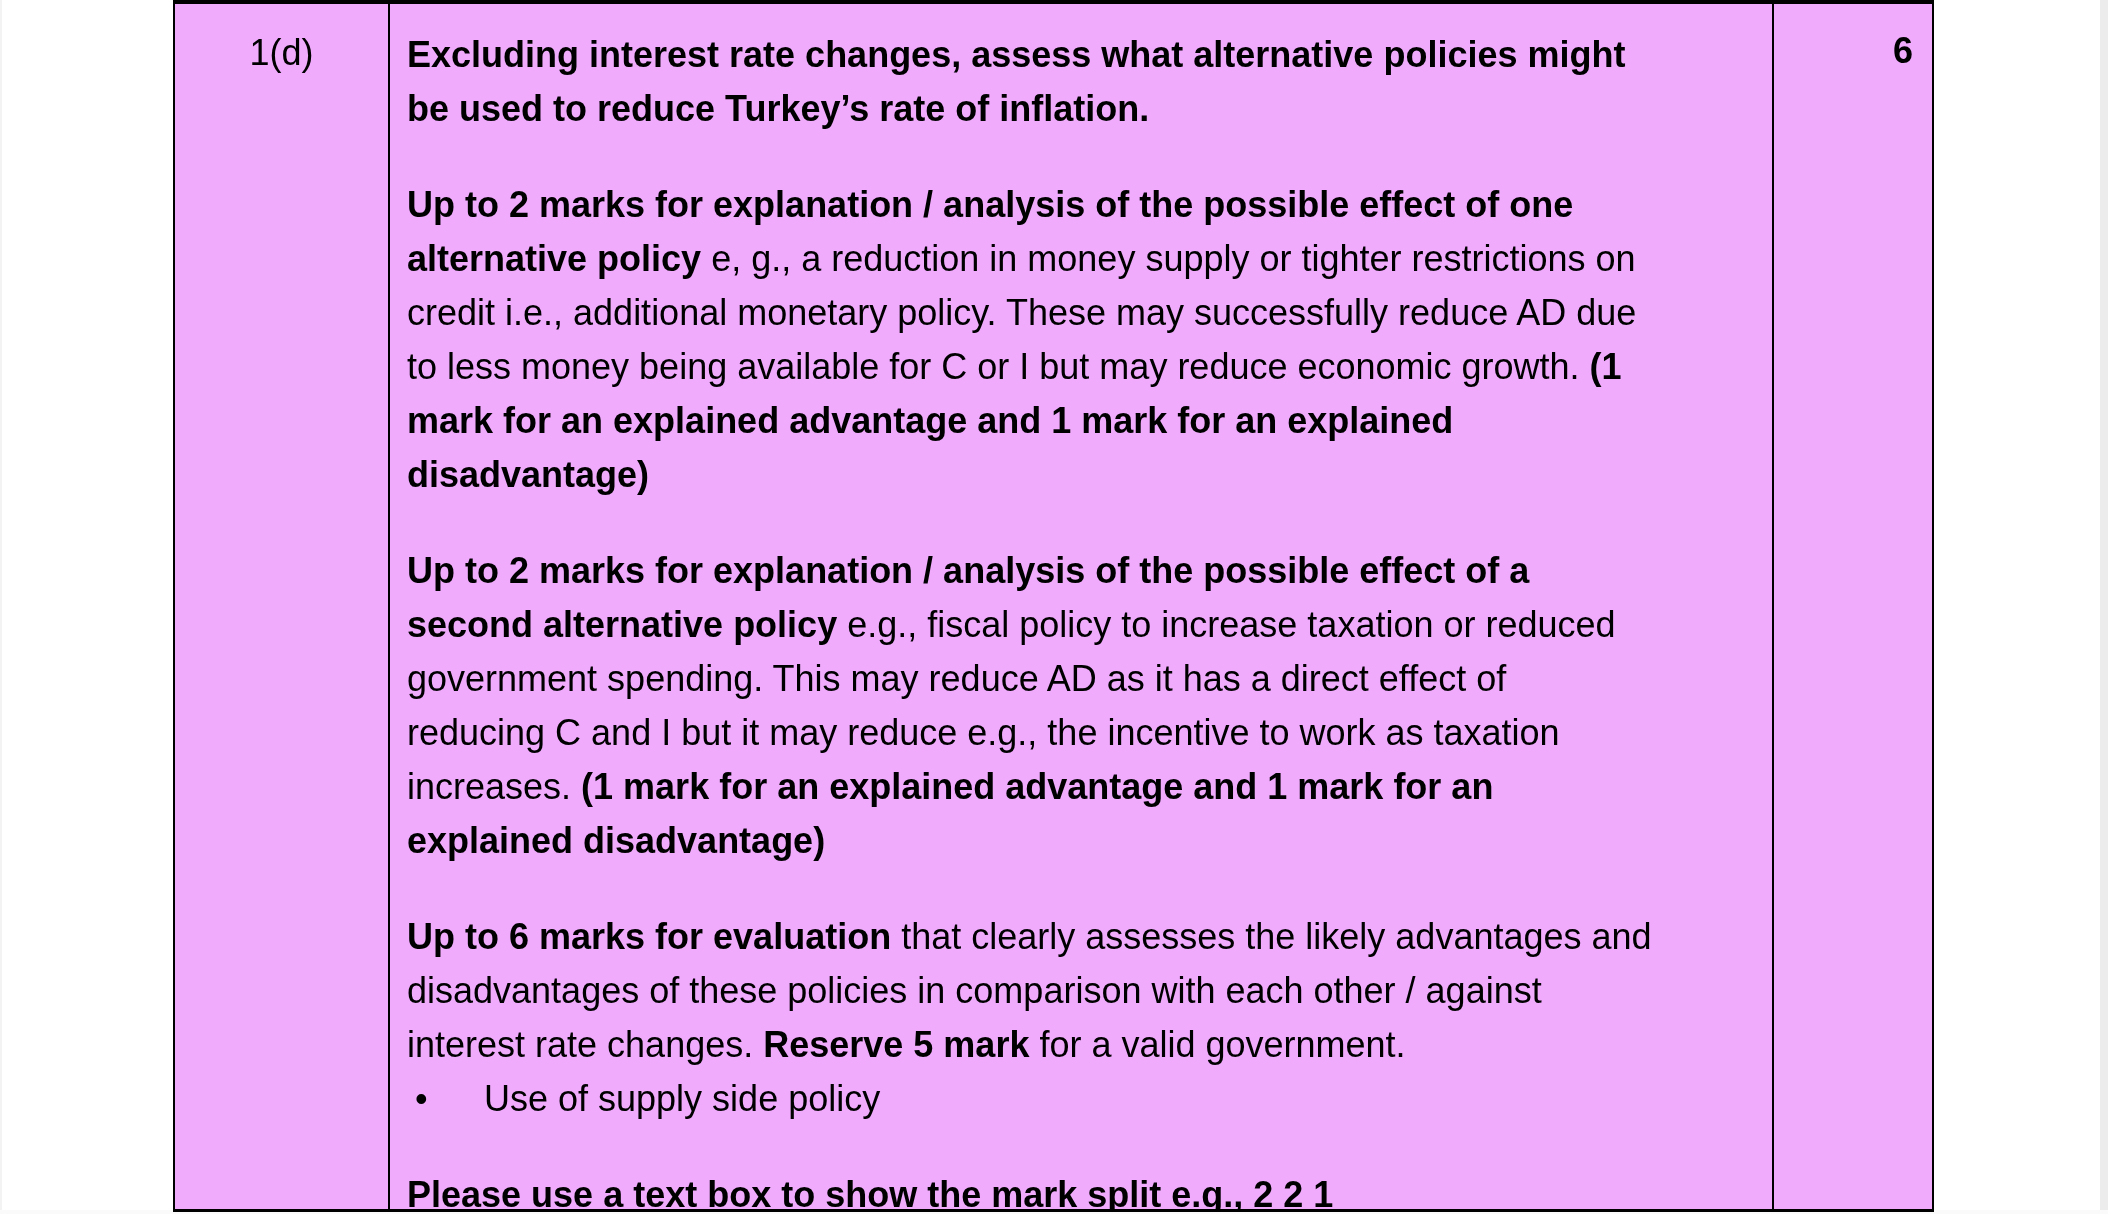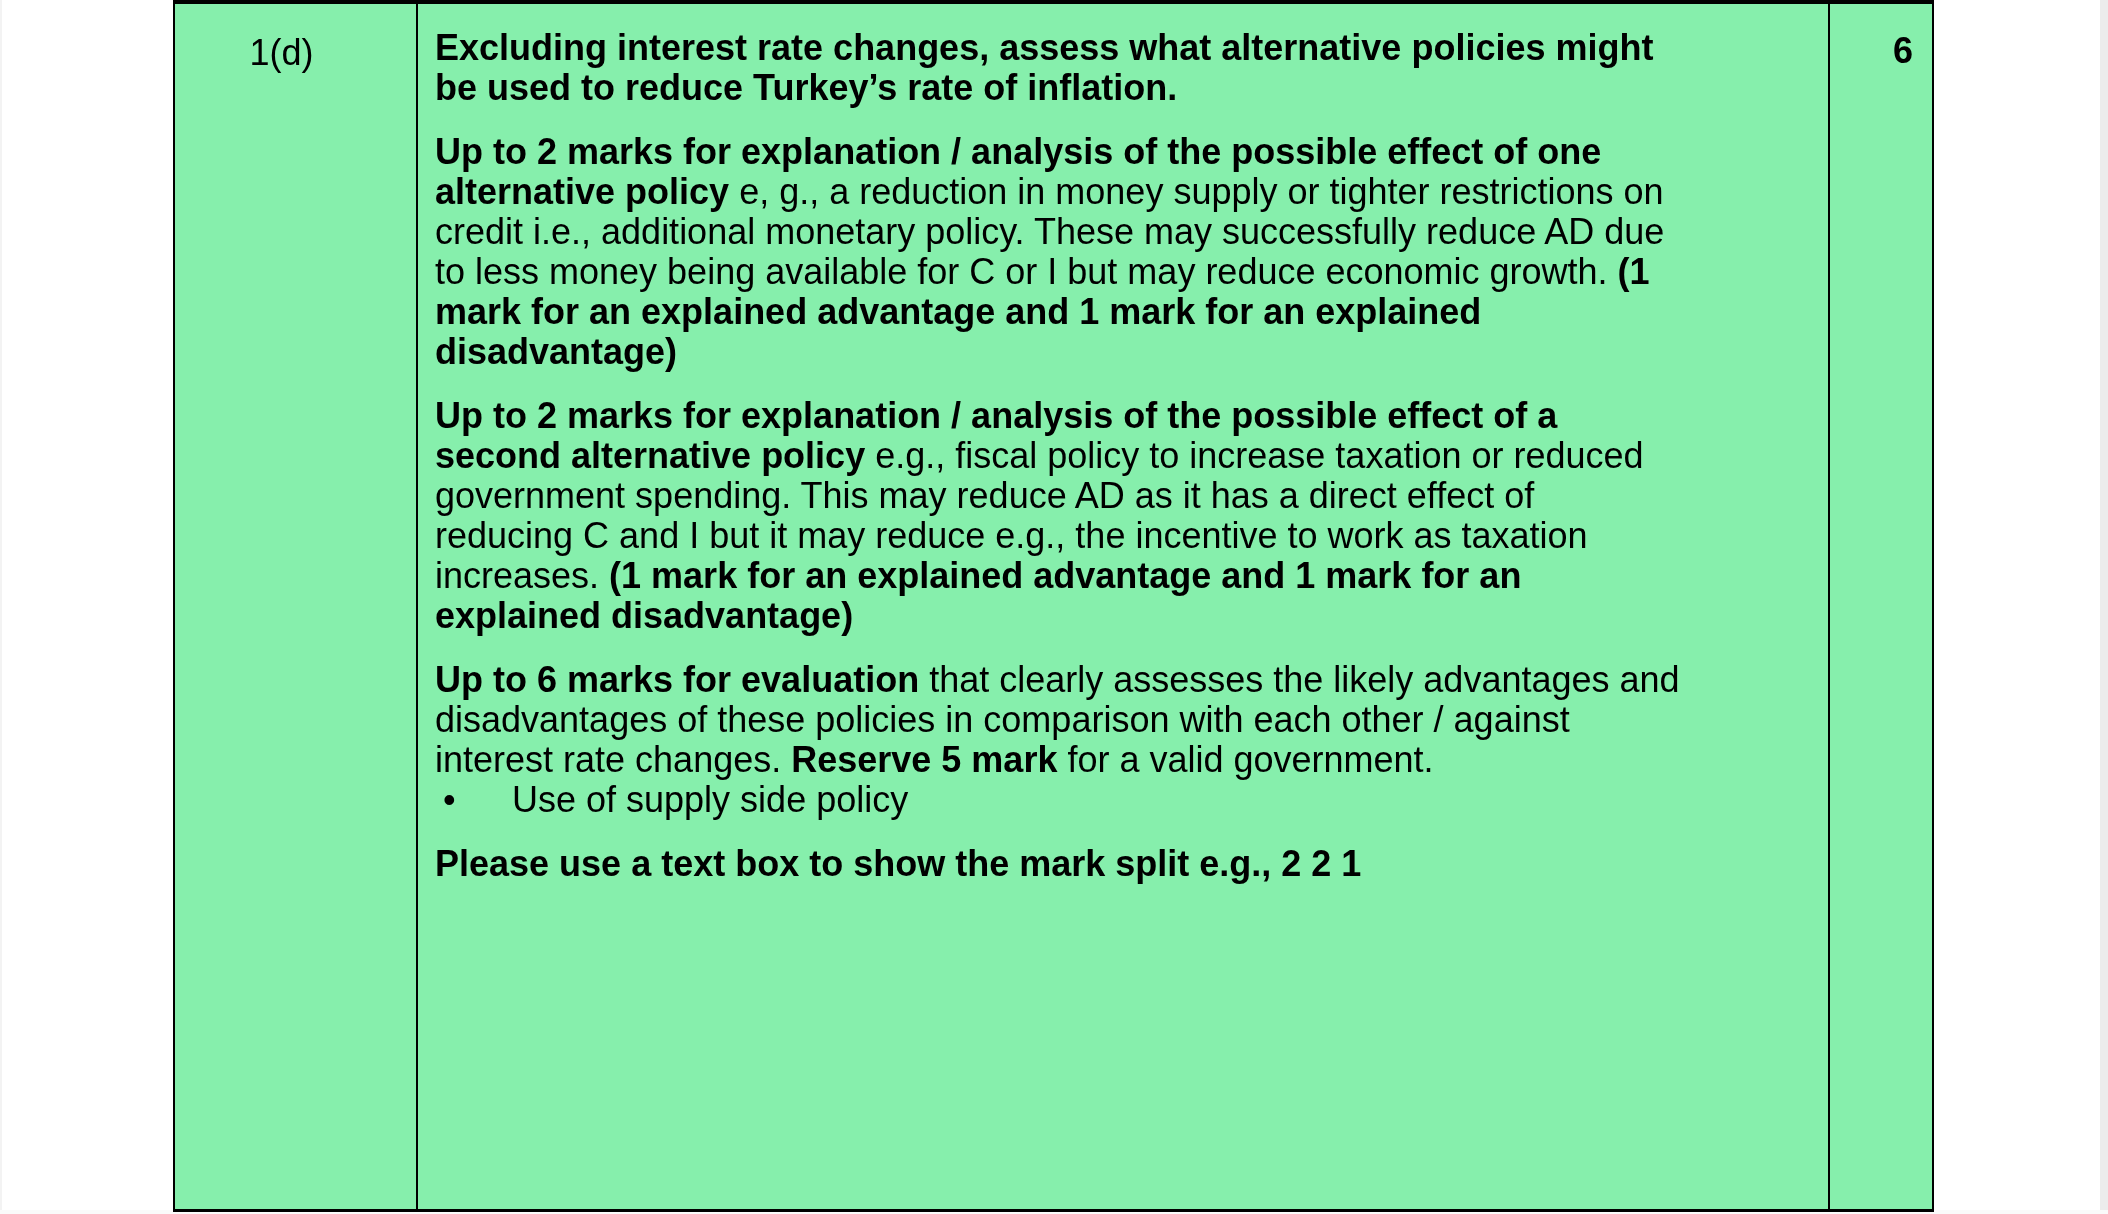--- a/index.html
+++ b/index.html
@@ -23,50 +23,49 @@
     position:absolute; left:0; bottom:0; width:100%; height:4px;
     background:#fafafa; z-index:0;
   }
   .mark-row {
     position:absolute; left:173px; top:0;
     width:1761px; height:1212px;
     box-sizing:border-box;
     border-top:4px solid #000;
     border-bottom:3px solid #000;
     display:flex;
-    background:#86efac;
+    background:#f0abfc;
     z-index:1;
     overflow:hidden;
-    gap:28px;
   }
   .cell { box-sizing:border-box; overflow:hidden; }
   .cell-question {
     width:215px;
     border-left:2px solid #000;
     padding-top:26px;
     text-align:center;
     font-size:36px; line-height:46px;
   }
   .cell-answer {
     width:1384px;
     border-left:2px solid #000;
     padding:24px 10px 13px 17px;
-    font-size:36px; line-height:40px;
+    font-size:36px; line-height:54px;
   }
   .cell-marks {
     flex:1;
     border-left:2px solid #000;
     border-right:2px solid #000;
     padding:24px 19px 0 0;
     text-align:right;
     font-weight:bold;
     font-size:36px; line-height:46px;
   }
   .block { white-space:pre-wrap; }
-  .block + .block { margin-top:24px; }
+  .block + .block { margin-top:42px; }
   .block.bullet { margin-top:0; position:relative; padding-left:77px; }
   .block.bullet + .block { }
   .bullet-glyph { position:absolute; left:8px; top:0; }
   .b { font-weight:bold; }
 </style>
 </head>
 <body>
 
 <div class="edge-strip-left"></div>
 <div class="edge-strip-right"></div>

